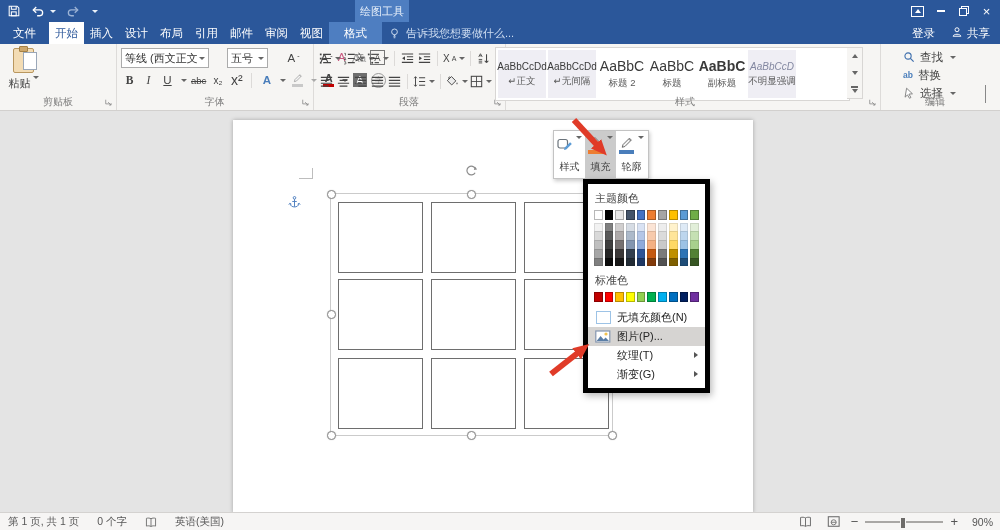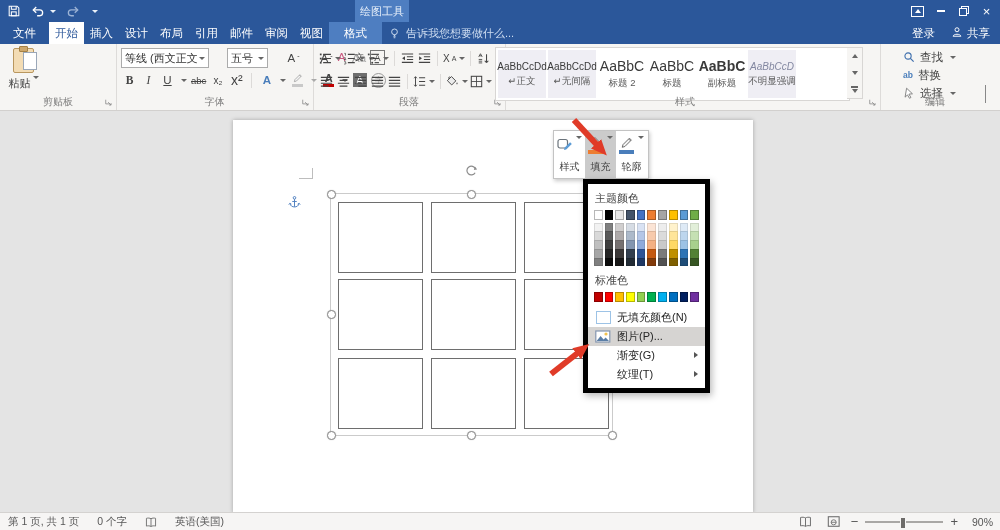--- a/index.html
+++ b/index.html
@@ -784,30 +784,30 @@
         <div class="fitem hl">
           <div class="fic">
             <svg width="16" height="13" viewBox="0 0 16 13">
               <use href="#i-picture"></use>
             </svg>
           </div>
           <div class="flabel">图片(P)...</div>
         </div>
         <div class="fitem">
           <div class="fic">
+            <span class="ic-texture"></span>
+          </div>
+          <div class="flabel">纹理(T)</div>
+          <div class="subarrow"></div>
+        </div>
+        <div class="fitem">
+          <div class="fic">
             <span class="ic-gradient"></span>
           </div>
           <div class="flabel">渐变(G)</div>
-          <div class="subarrow"></div>
-        </div>
-        <div class="fitem">
-          <div class="fic">
-            <span class="ic-texture"></span>
-          </div>
-          <div class="flabel">纹理(T)</div>
           <div class="subarrow"></div>
         </div>
       </div>
   </div>
 
   <svg class="arrows" width="1000" height="403">
     <defs>
       <marker id="ah" markerUnits="userSpaceOnUse" markerWidth="16" markerHeight="14" refX="3" refY="7" orient="auto">
         <path d="M0 0L16 7 0 14z" fill="#e03b28"></path>
       </marker>

